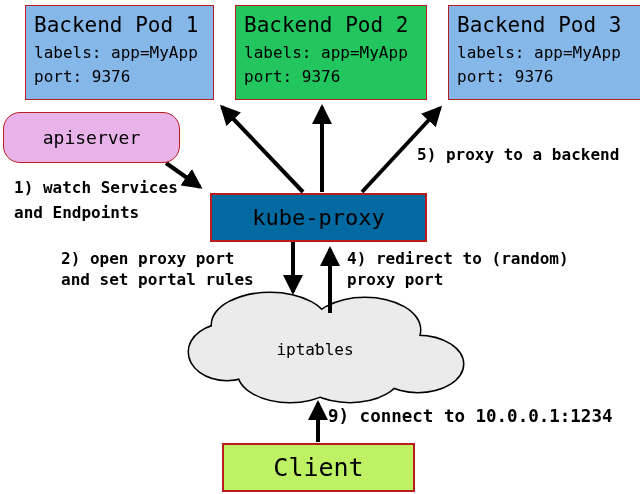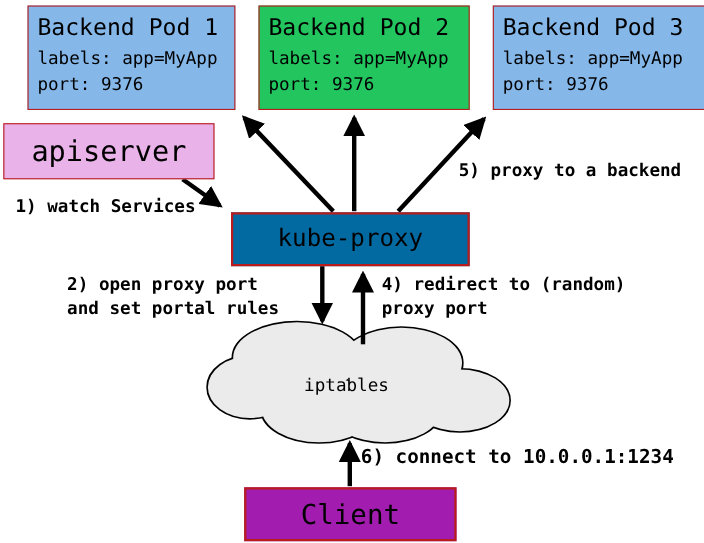--- a/index.html
+++ b/index.html
@@ -10,21 +10,21 @@
   }
   .layer { position:absolute; left:0; top:0; }
   .box { position:absolute; border:1px solid #b91c1c; box-sizing:border-box; }
   .center-label { display:flex; align-items:center; justify-content:center; }
   .pod { padding:3px 0 0 8px; }
   .pod-title { font-size:21px; line-height:32px; white-space:nowrap; }
   .pod-line  { font-size:16px; line-height:24px; white-space:nowrap; }
   #pod1 { left:25px;  top:5px; width:189px; height:95px; }
   #pod2 { left:235px; top:5px; width:192px; height:95px; }
   #pod3 { left:448px; top:5px; width:208px; height:95px; }
-  #apiserver { left:3px;   top:112px; width:192px; height:51px; font-size:26px; }
+  #apiserver { left:3px;   top:112px; width:177px; height:51px; font-size:18px;border-radius:17px; }
   #kubeproxy { left:210px; top:193px; width:217px; height:49px; font-size:22px; border-width:2.5px; }
   #client    { left:222px; top:443px; width:193px; height:49px; font-size:25px; border-width:2.5px; }
   #iptables-label { position:absolute; left:250px; top:340px; width:130px;
                     text-align:center; font-size:16px; }
   .ann { position:absolute; font-weight:bold; white-space:nowrap; }
   #ann1 { left:14px;  top:175px; font-size:16px;   line-height:25px; }
   #ann2 { left:61px;  top:248px; font-size:16px;   line-height:21px; }
   #ann3 { left:328px; top:406px; font-size:17.5px; line-height:21px; }
   #ann4 { left:347px; top:248px; font-size:16px;   line-height:21px; }
   #ann5 { left:417px; top:144px; font-size:16px;   line-height:21px; }
@@ -85,37 +85,38 @@
   </div>
 
   <div id="apiserver" class="box center-label" style="background: rgb(233, 179, 233);">
     <span>apiserver</span>
   </div>
 
   <div id="kubeproxy" class="box center-label" style="background: #0369a1;">
     <span>kube-proxy</span>
   </div>
 
-  <div id="client" class="box center-label" style="background: #a21caf;">
+  <div id="client" class="box center-label" style="background: #bef264;">
     <span>Client</span>
   </div>
 
   <div id="iptables-label">iptables</div>
 
   <div id="ann1" class="ann">
     <div>1) watch Services</div>
+    <div>and Endpoints</div>
   </div>
 
   <div id="ann2" class="ann">
     <div>2) open proxy port</div>
     <div>and set portal rules</div>
   </div>
 
   <div id="ann3" class="ann">
-    <div>6) connect to 10.0.0.1:1234</div>
+    <div>9) connect to 10.0.0.1:1234</div>
   </div>
 
   <div id="ann4" class="ann">
     <div>4) redirect to (random)</div>
     <div>proxy port</div>
   </div>
 
   <div id="ann5" class="ann">
     <div>5) proxy to a backend</div>
   </div>

